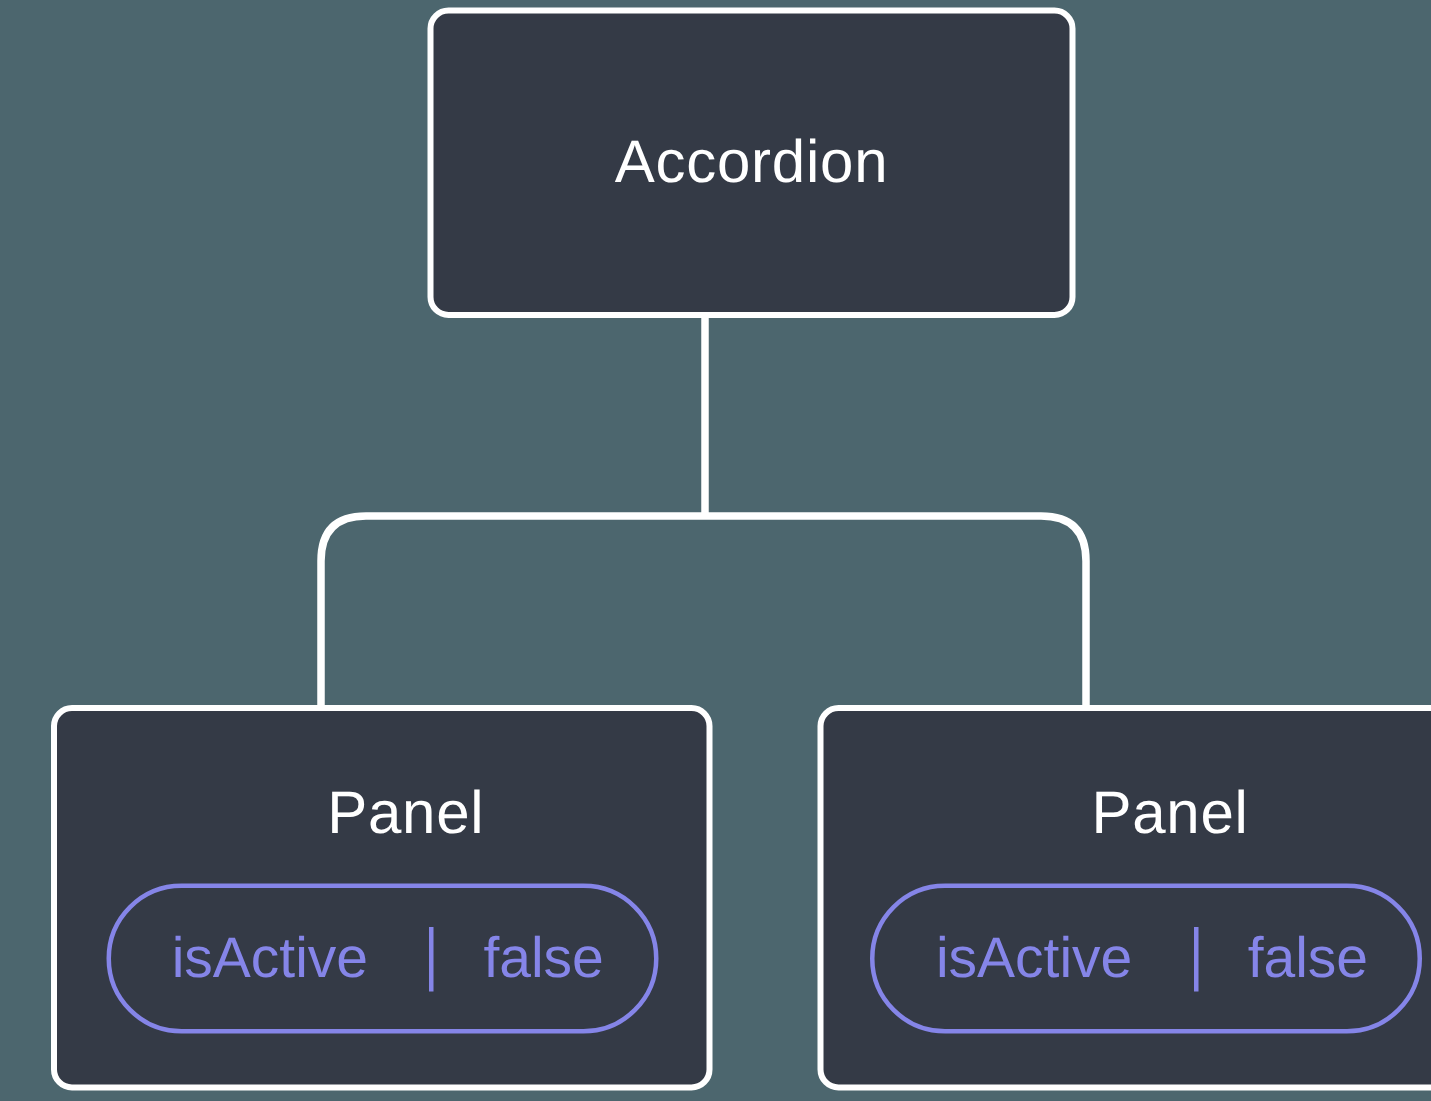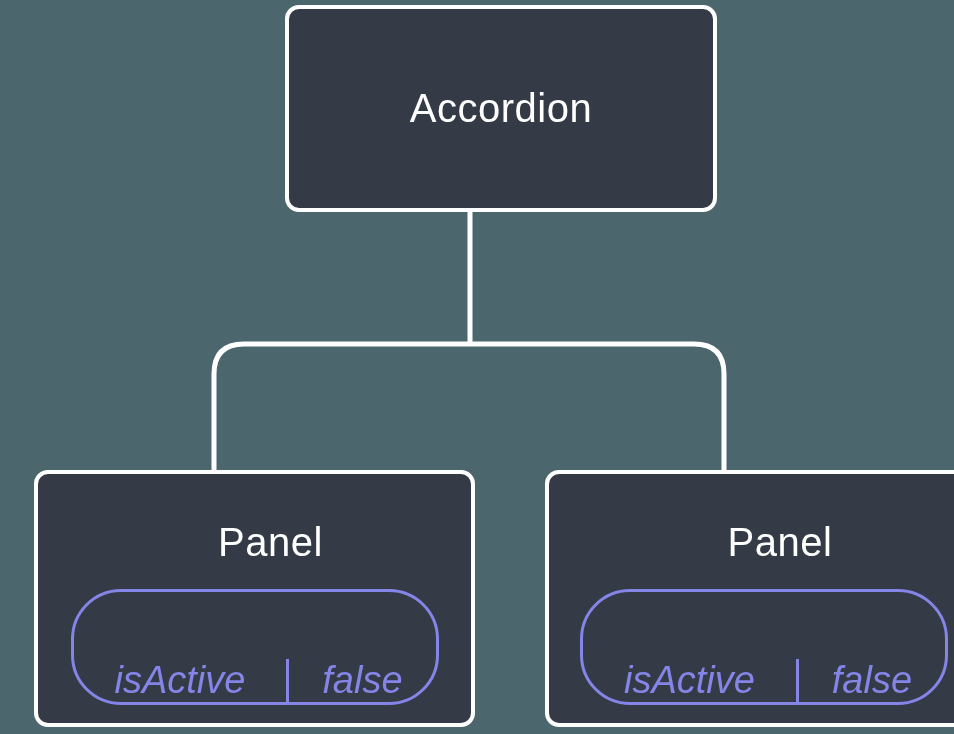--- a/index.html
+++ b/index.html
@@ -55,27 +55,26 @@
     font-size: 40px;
     font-weight: 500;
     letter-spacing: 0.5px;
     padding-left: 32px;
   }
   .state-pill {
     position: absolute;
     top: 115px;
     left: 50%;
     transform: translateX(-50%);
-    width: 368px; height: 116px;
+    width: 368px; height: 100px;
     border: 3px solid var(--accent);
     border-radius: 50px;
     display: flex;
-    align-items: flex-end;
+    align-items: center;
     overflow: hidden;
-    font-style: italic;
   }
   .state-cell {
     display: flex;
     align-items: center;
     justify-content: center;
     color: var(--accent);
     font-size: 38px;
     font-weight: 400;
   }
   .state-name  { width: 58.8%; }

